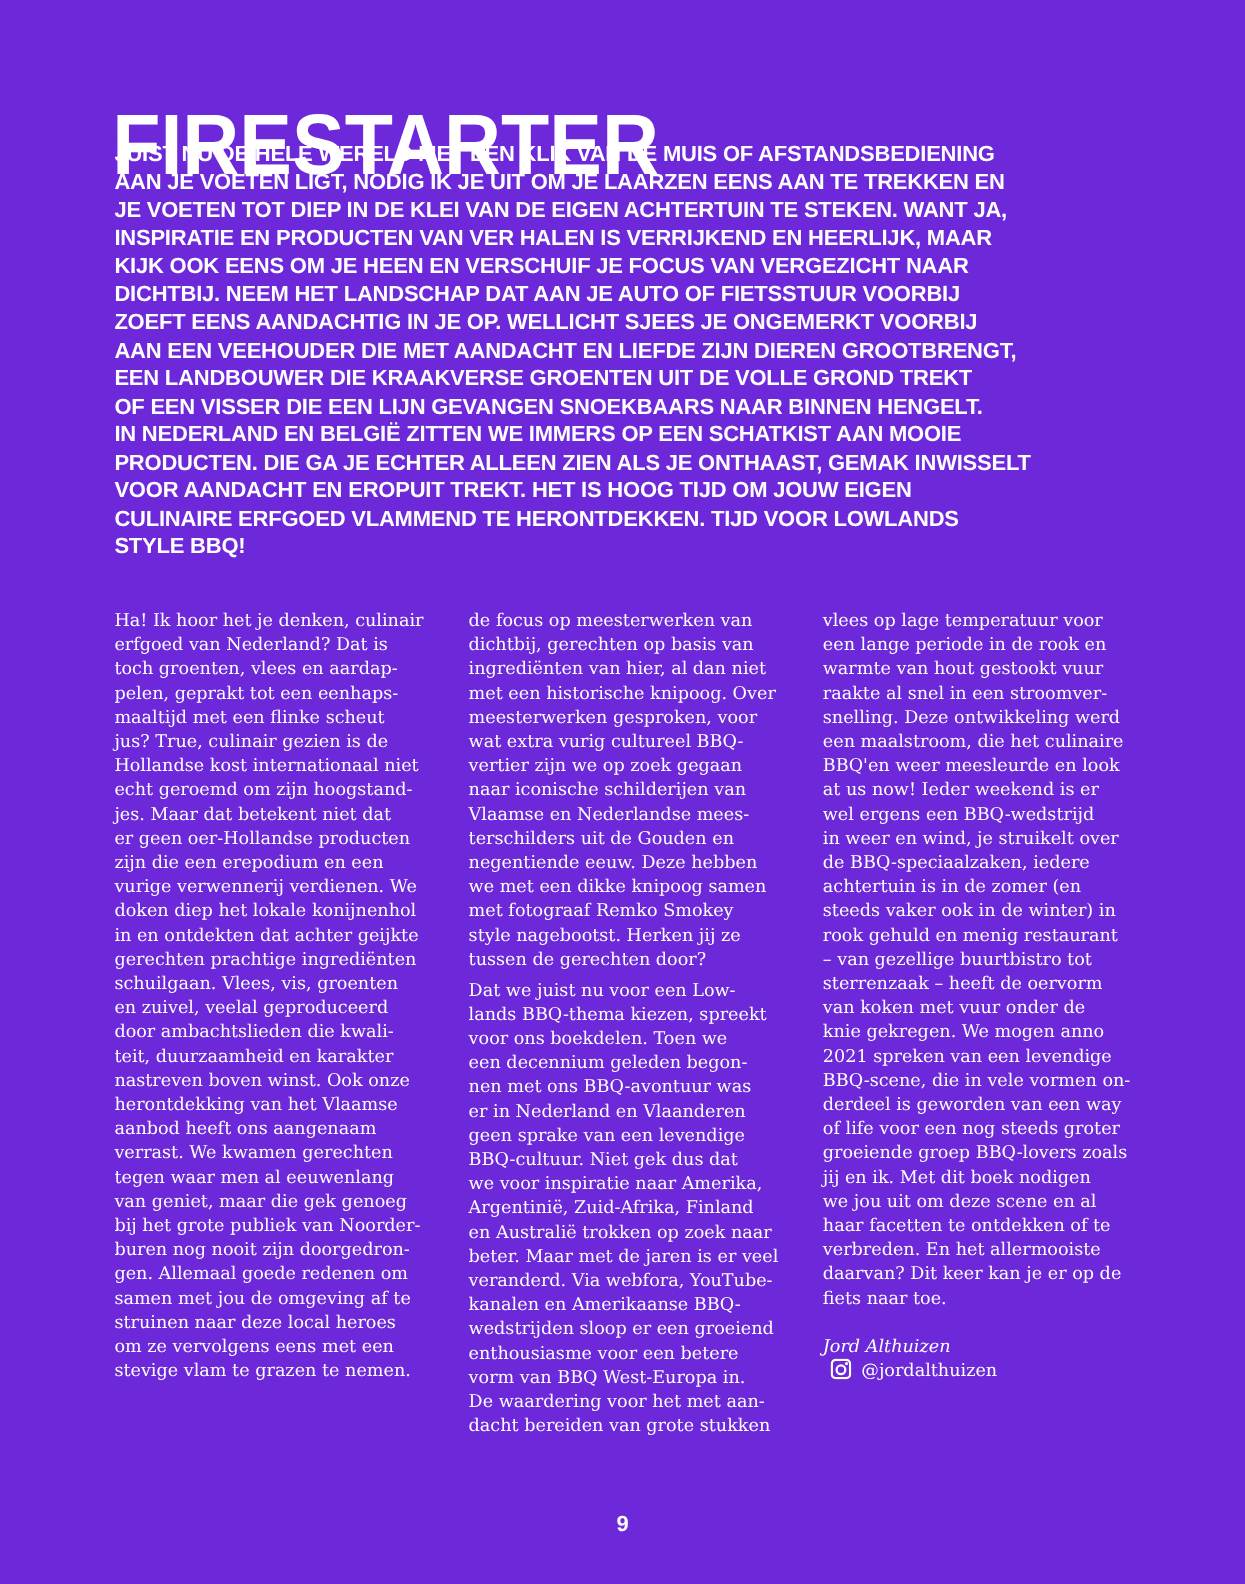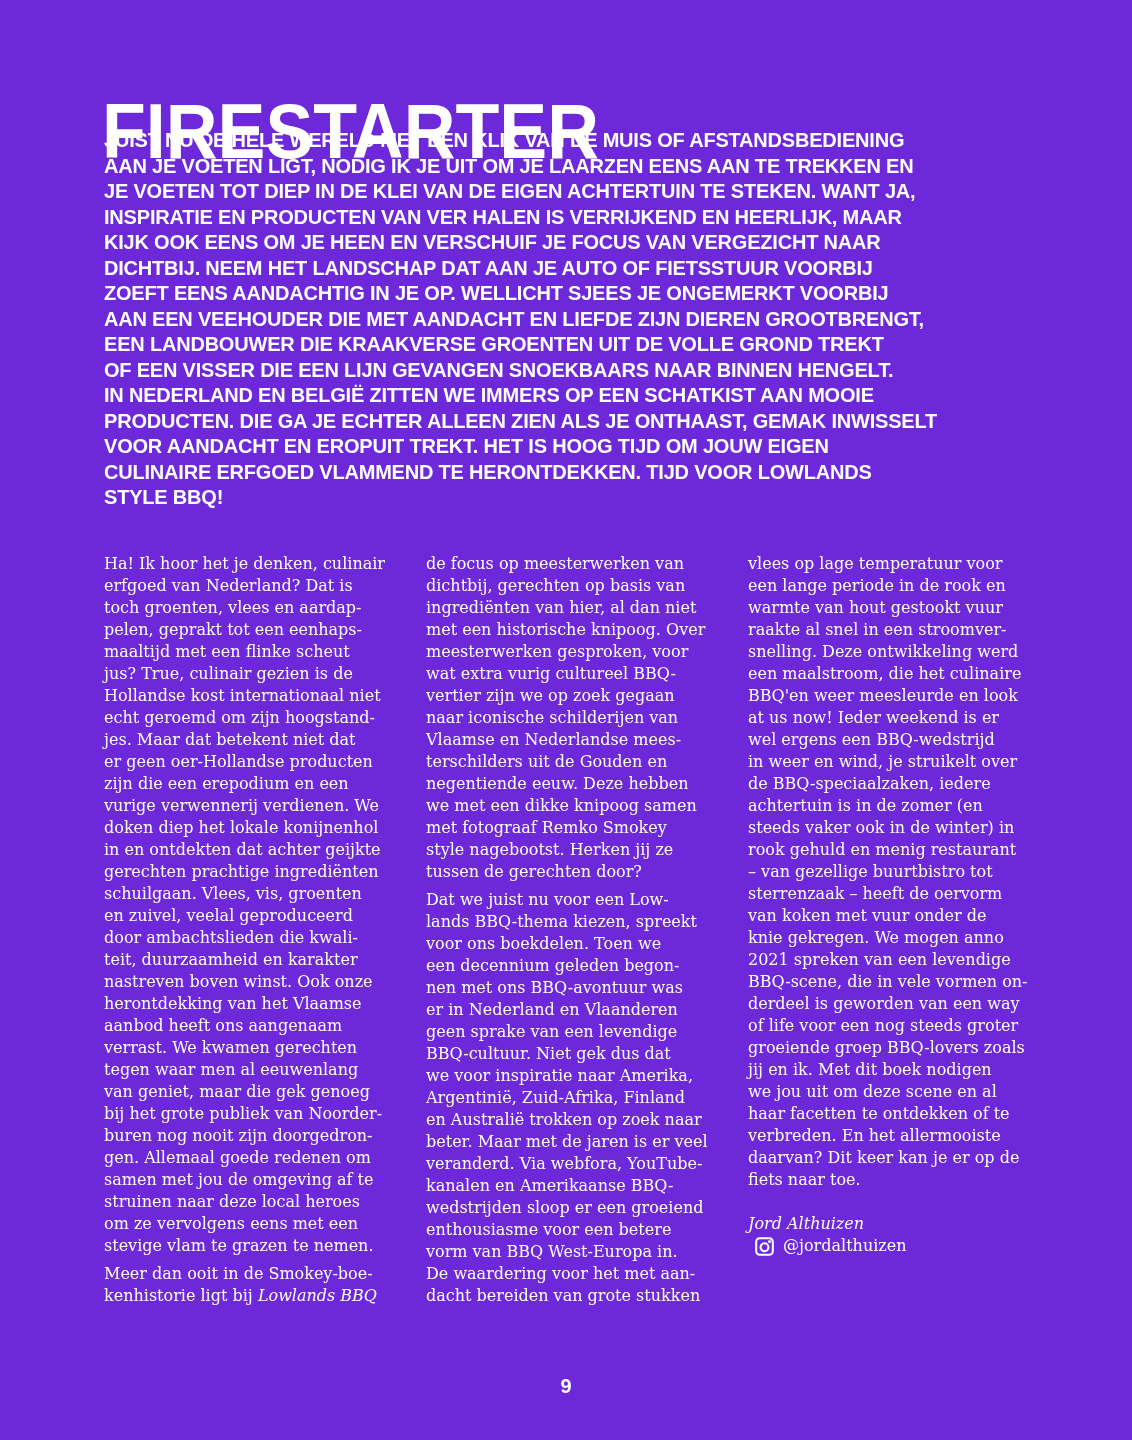--- a/index.html
+++ b/index.html
@@ -50,21 +50,21 @@
     font-size: 16px;
     line-height: 22px;
   }
   .para { white-space: pre-line; }
   .para + .para { margin-top: 6px; }
   .italic { font-style: italic; }
   .signature { margin-top: 22px; }
   .sig-name { font-style: italic; white-space: pre-line; }
   .sig-row {
     display: flex;
-    align-items: center;
+    align-items: flex-start;
     gap: 9px;
     padding-left: 7px;
     height: 22px;
   }
   .insta-icon { width: 19px; height: 19px; display: block; }
   .page-number {
     position: absolute;
     left: 0;
     right: 0;
     top: 1375px;
@@ -125,22 +125,20 @@
 verrast. We kwamen gerechten
 tegen waar men al eeuwenlang
 van geniet, maar die gek genoeg
 bij het grote publiek van Noorder-
 buren nog nooit zijn doorgedron-
 gen. Allemaal goede redenen om
 samen met jou de omgeving af te
 struinen naar deze local heroes
 om ze vervolgens eens met een
 stevige vlam te grazen te nemen.</div>
-      <div class="para"><span>Meer dan ooit in de Smokey-boe-
-kenhistorie ligt bij </span><span class="italic">Lowlands BBQ</span></div>
     </div>
 
     <div class="col">
       <div class="para">de focus op meesterwerken van
 dichtbij, gerechten op basis van
 ingrediënten van hier, al dan niet
 met een historische knipoog. Over
 meesterwerken gesproken, voor
 wat extra vurig cultureel BBQ-
 vertier zijn we op zoek gegaan

